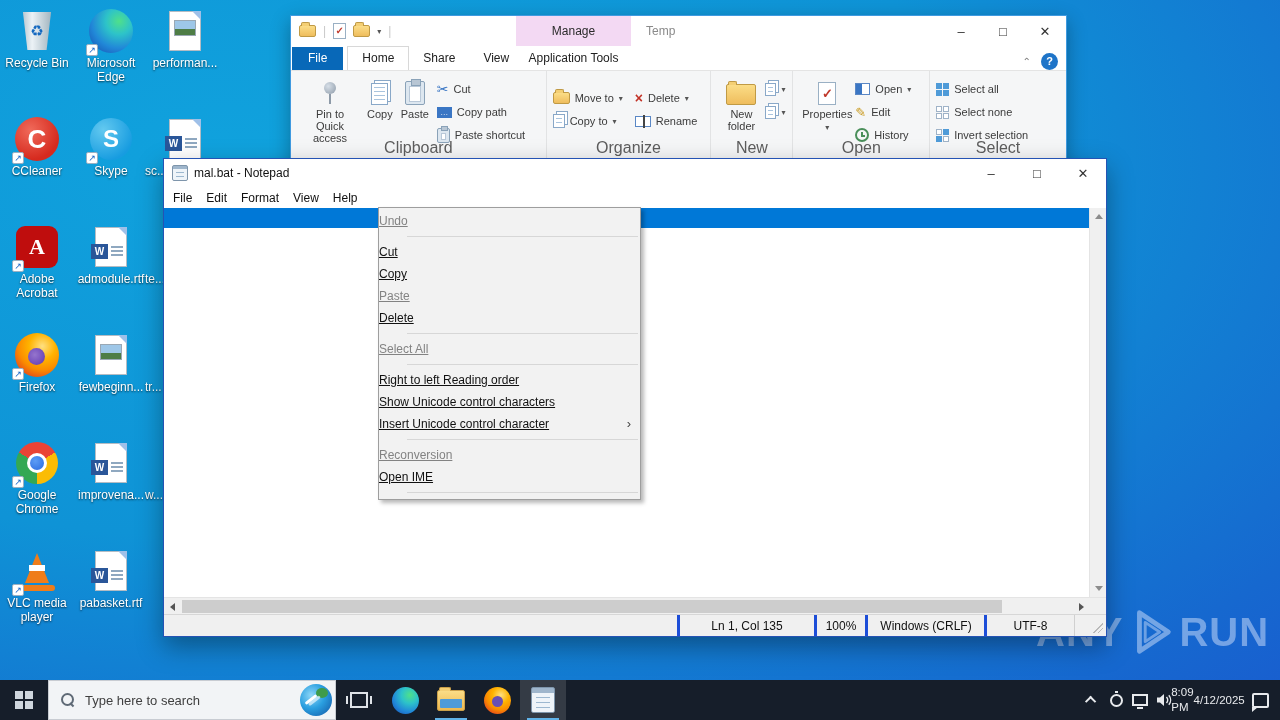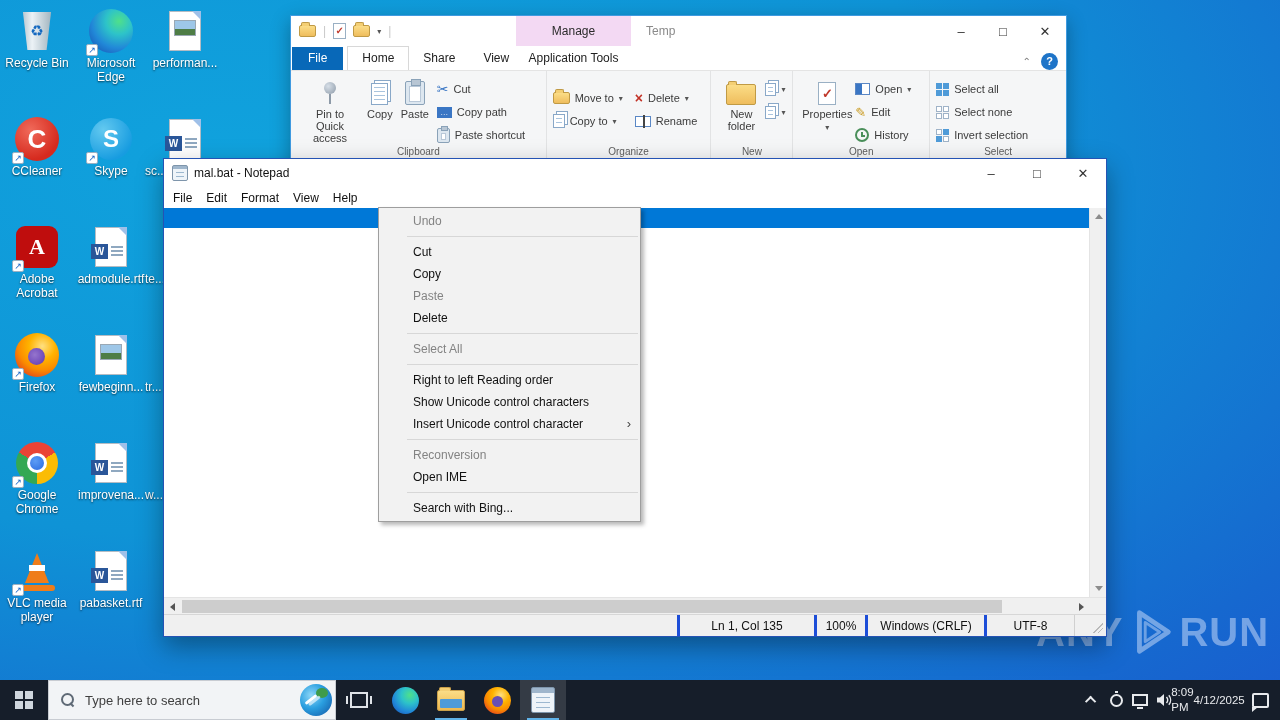--- a/index.html
+++ b/index.html
@@ -45,21 +45,21 @@
   .manage { position:absolute; left:225px; top:0; width:115px; height:30px; background:#f3d9f3; color:#2b2b2b; font-size:12px; display:flex; align-items:center; justify-content:center; }
   .ex-name { position:absolute; left:355px; top:0; height:30px; display:flex; align-items:center; color:#8a8a8a; font-size:12px; }
   .ex-ctrls { position:absolute; right:0; top:0; height:30px; display:flex; }
   .ex-tabs { position:relative; height:25px; background:#fff; display:flex; align-items:flex-end; font-size:12px; color:#222; border-bottom:1px solid #e4e4e4; }
   .ex-tab { padding:4px 14px 5px; }
   .tab-file { background:#0868b8; color:#fff; margin-left:1px; padding:4px 16px 5px; }
   .tab-home { border:1px solid #d8d8d8; border-bottom:none; background:#fff; margin-left:4px; }
   .tab-apptools { position:absolute; left:225px; width:115px; text-align:center; padding:4px 0 5px; }
   .ribbon { position:relative; height:88px; background:#f5f6f7; border-bottom:1px solid #d4d6d8; display:flex; }
   .rgroup { position:relative; height:100%; border-right:1px solid #e2e3e4; padding:5px 4px 14px 6px; display:flex; align-items:flex-start; }
-  .rg-label { position:absolute; bottom:1px; left:0; right:0; text-align:center; font-size:10px; color:#5d5d5d; }
+  .rg-label { position:absolute; bottom:1px; left:0; right:0; text-align:center; font-size:16px; color:#5d5d5d; }
   .rbig { display:flex; flex-direction:column; align-items:center; gap:3px; font-size:11px; color:#3b3b3b; text-align:center; padding:3px 4px; }
   .rbig .ric { height:26px; display:flex; align-items:flex-end; justify-content:center; }
   .rcol { display:flex; flex-direction:column; justify-content:flex-start; gap:3px; padding-top:3px; }
   .rsmall { display:flex; align-items:center; gap:5px; font-size:11px; color:#3b3b3b; height:20px; white-space:nowrap; }
   .darr { font-size:8px; color:#555; }
   .fold { display:inline-block; width:17px; height:12px; background:linear-gradient(#fbdd87,#efbd5d); border:1px solid #c09a45; border-radius:2px; position:relative; }
   .fold::before { content:""; position:absolute; top:-4px; left:1px; width:7px; height:3px; background:#f4cf74; border:1px solid #c09a45; border-bottom:none; border-radius:2px 2px 0 0; }
   .fold.big { width:30px; height:21px; }
   .pages { display:inline-block; width:14px; height:18px; background:#fff; border:1px solid #89a8c8; box-shadow:3px -3px 0 -1px #fff, 3px -3px 0 0 #89a8c8; position:relative; }
   .pages.big { width:17px; height:22px; }
@@ -115,21 +115,21 @@
   .hthumb { position:absolute; left:18px; top:2px; width:820px; height:13px; background:#cdcdcd; }
   .harrow { position:absolute; top:0; width:17px; height:17px; display:flex; align-items:center; justify-content:center; }
   .np-status { height:22px; background:#f0f0f0; border-top:1px solid #d7d7d7; display:flex; font-size:12px; color:#111; align-items:stretch; }
   .st-cell { display:flex; align-items:center; justify-content:center; border-left:3px solid #1d4ed8; }
   .grip { width:32px; border-left:1px solid #d0d0d0; position:relative; }
   .grip::after { content:""; position:absolute; right:3px; bottom:3px; width:10px; height:10px; background:
     linear-gradient(135deg, transparent 0 50%, #b9b9b9 50% 58%, transparent 58% 72%, #b9b9b9 72% 80%, transparent 80%); }
 
   
   .ctxmenu { position:absolute; left:378px; top:207px; width:263px; background:#f2f2f2; border:1px solid #9e9e9e; box-shadow:3px 3px 4px rgba(0,0,0,.28); z-index:4; padding:2px 0; font-size:12px; }
-  .mi { position:relative; height:22px; line-height:22px; padding-left:34px; color:#111; }
+  .mi { position:relative; height:22px; line-height:22px; color:#111;text-decoration:underline; }
   .mi.dis { color:#838383; }
   .mi .sub { position:absolute; right:9px; top:0; color:#444; font-size:13px; }
   .msep { height:1px; background:#d7d7d7; margin:4px 2px 4px 28px; }
 
   
   .wm { position:absolute; left:1036px; top:606px; display:flex; align-items:center; z-index:1; color:rgba(195,215,248,.55); font-weight:bold; font-size:40px; letter-spacing:1px; }
   .wm svg { margin:0 2px; }
 
   
   .taskbar { position:absolute; left:0; bottom:0; width:1280px; height:40px; background:#161e2a; z-index:5; display:flex; align-items:stretch; color:#e8eaed; }
@@ -558,21 +558,20 @@
     <div class="mi">Right to left Reading order</div>
     <div class="mi">Show Unicode control characters</div>
     <div class="mi">
       <span>Insert Unicode control character</span>
       <span class="sub">›</span>
     </div>
     <div class="msep"></div>
     <div class="mi dis">Reconversion</div>
     <div class="mi">Open IME</div>
     <div class="msep"></div>
-    <div class="mi">Search with Bing...</div>
   </div>
 
   <div class="taskbar">
     <div class="tb-start">
       <span class="winlogo">
           <i></i>
           <i></i>
           <i></i>
           <i></i>
         </span>

